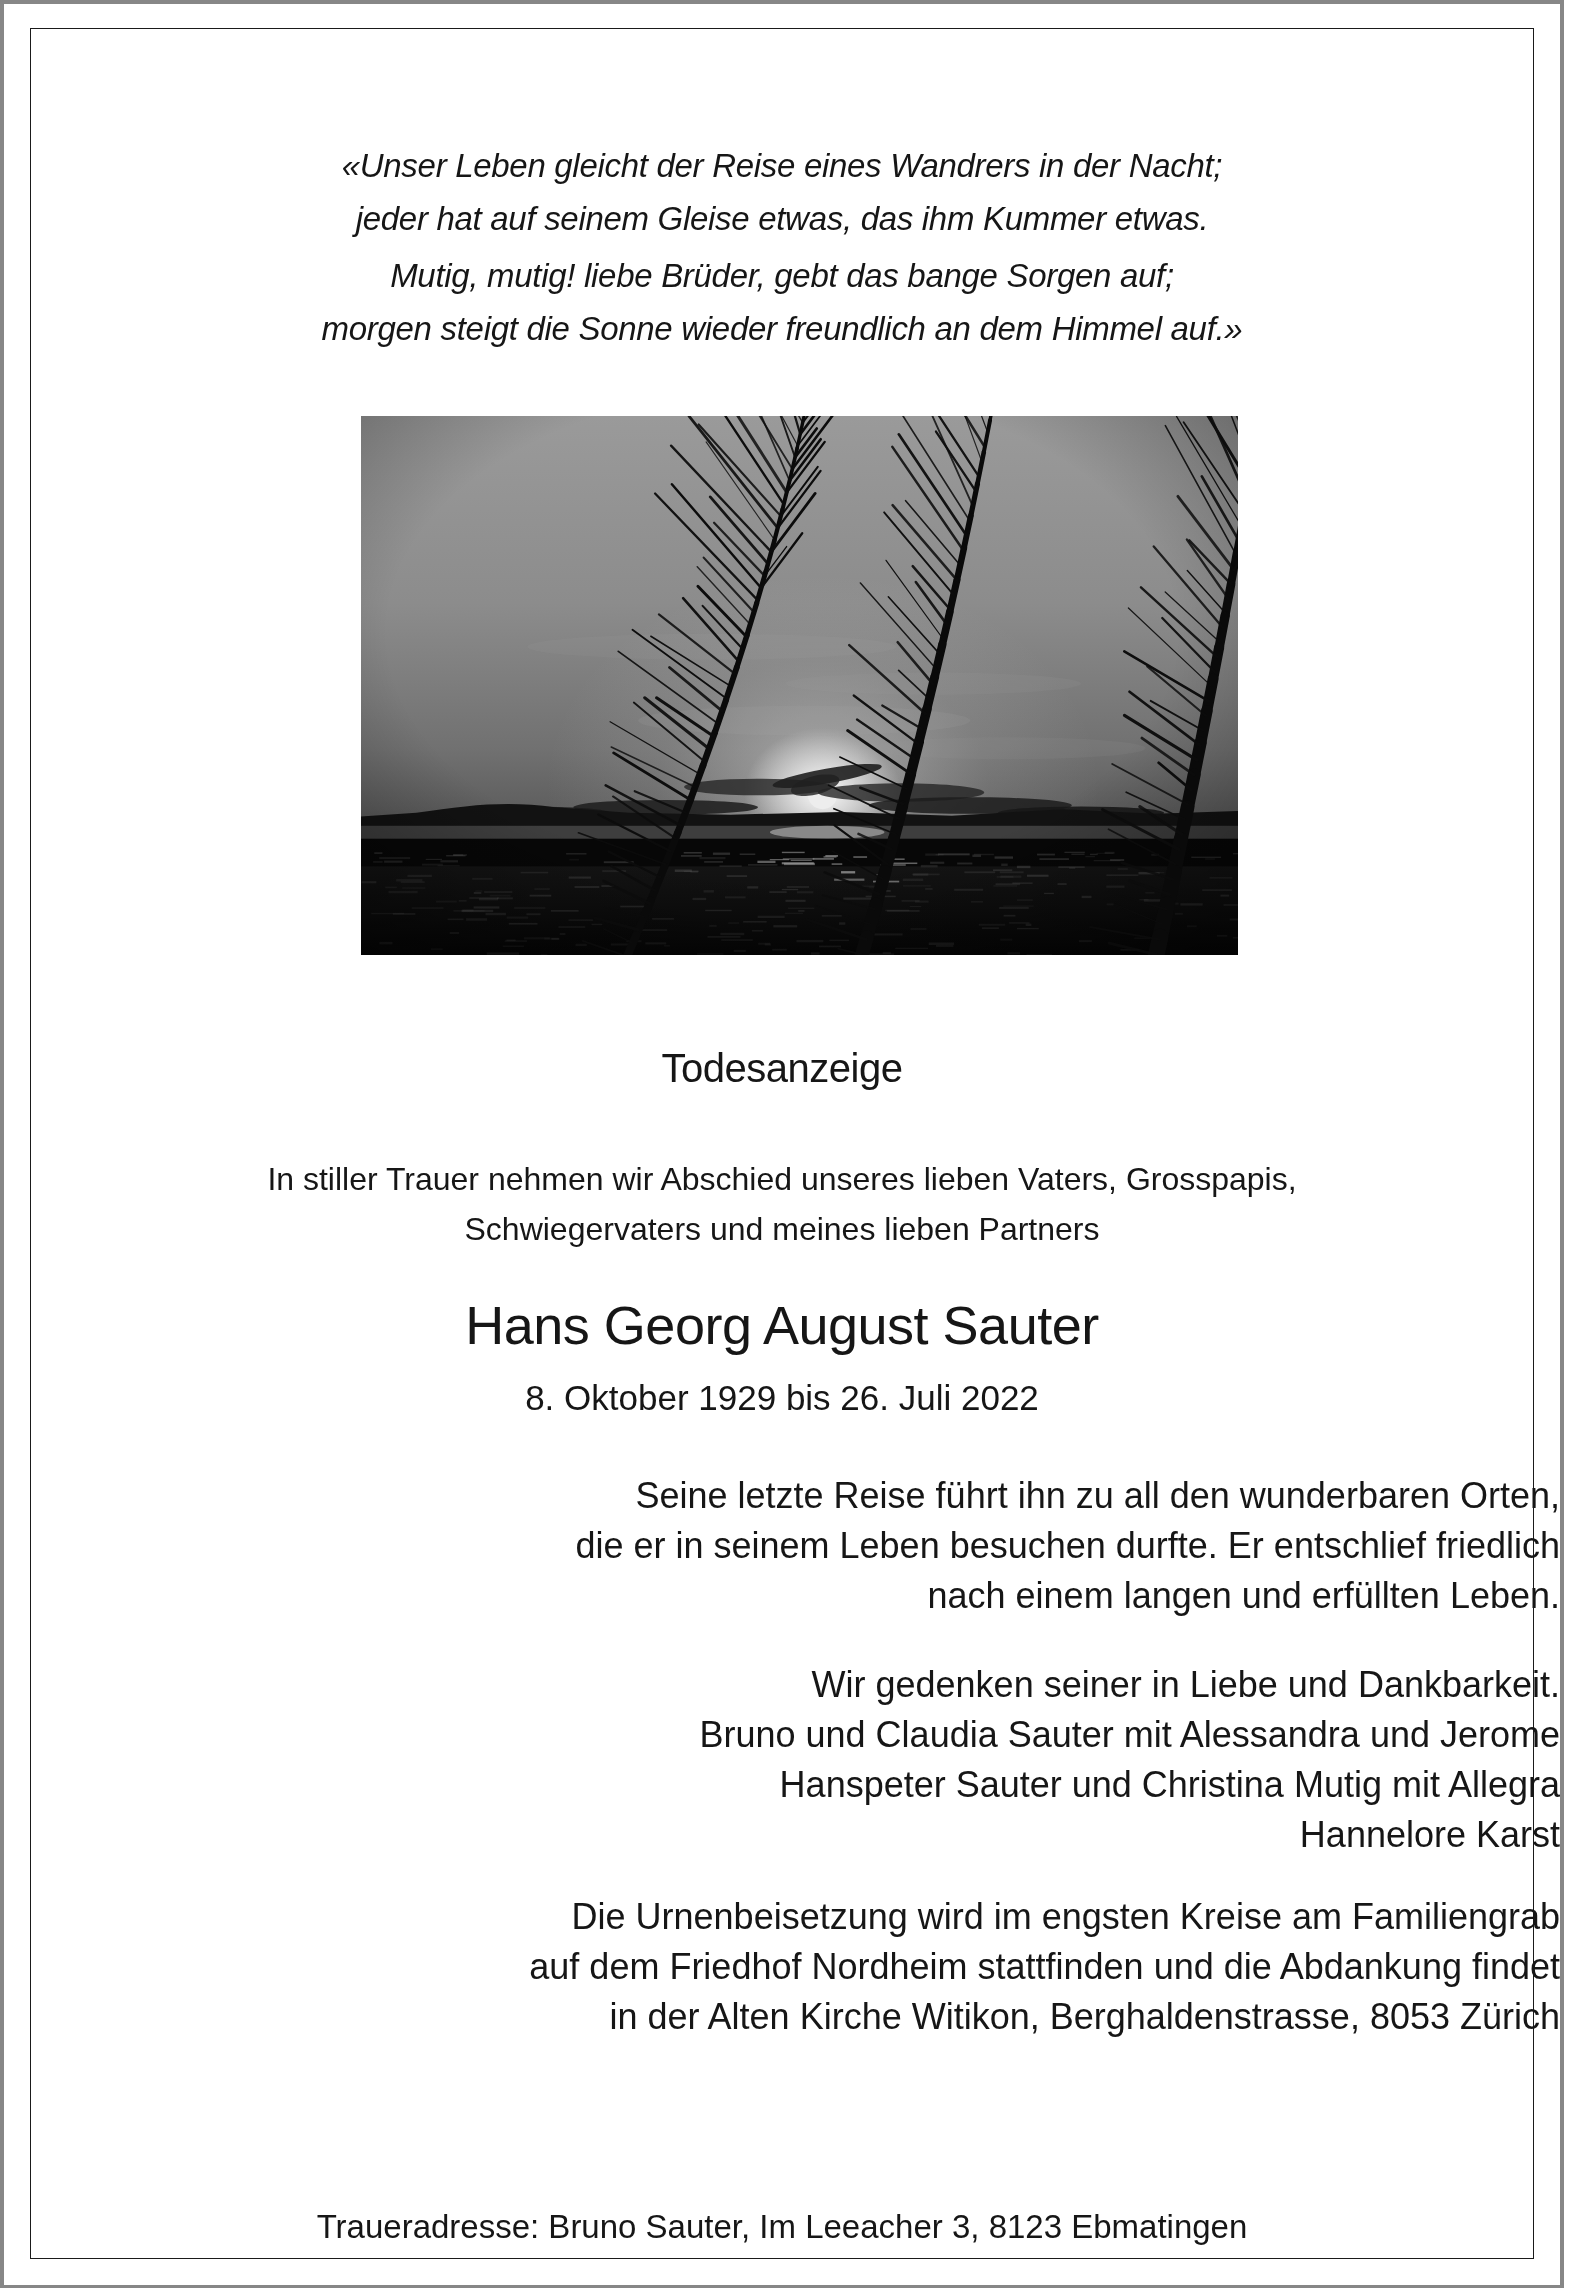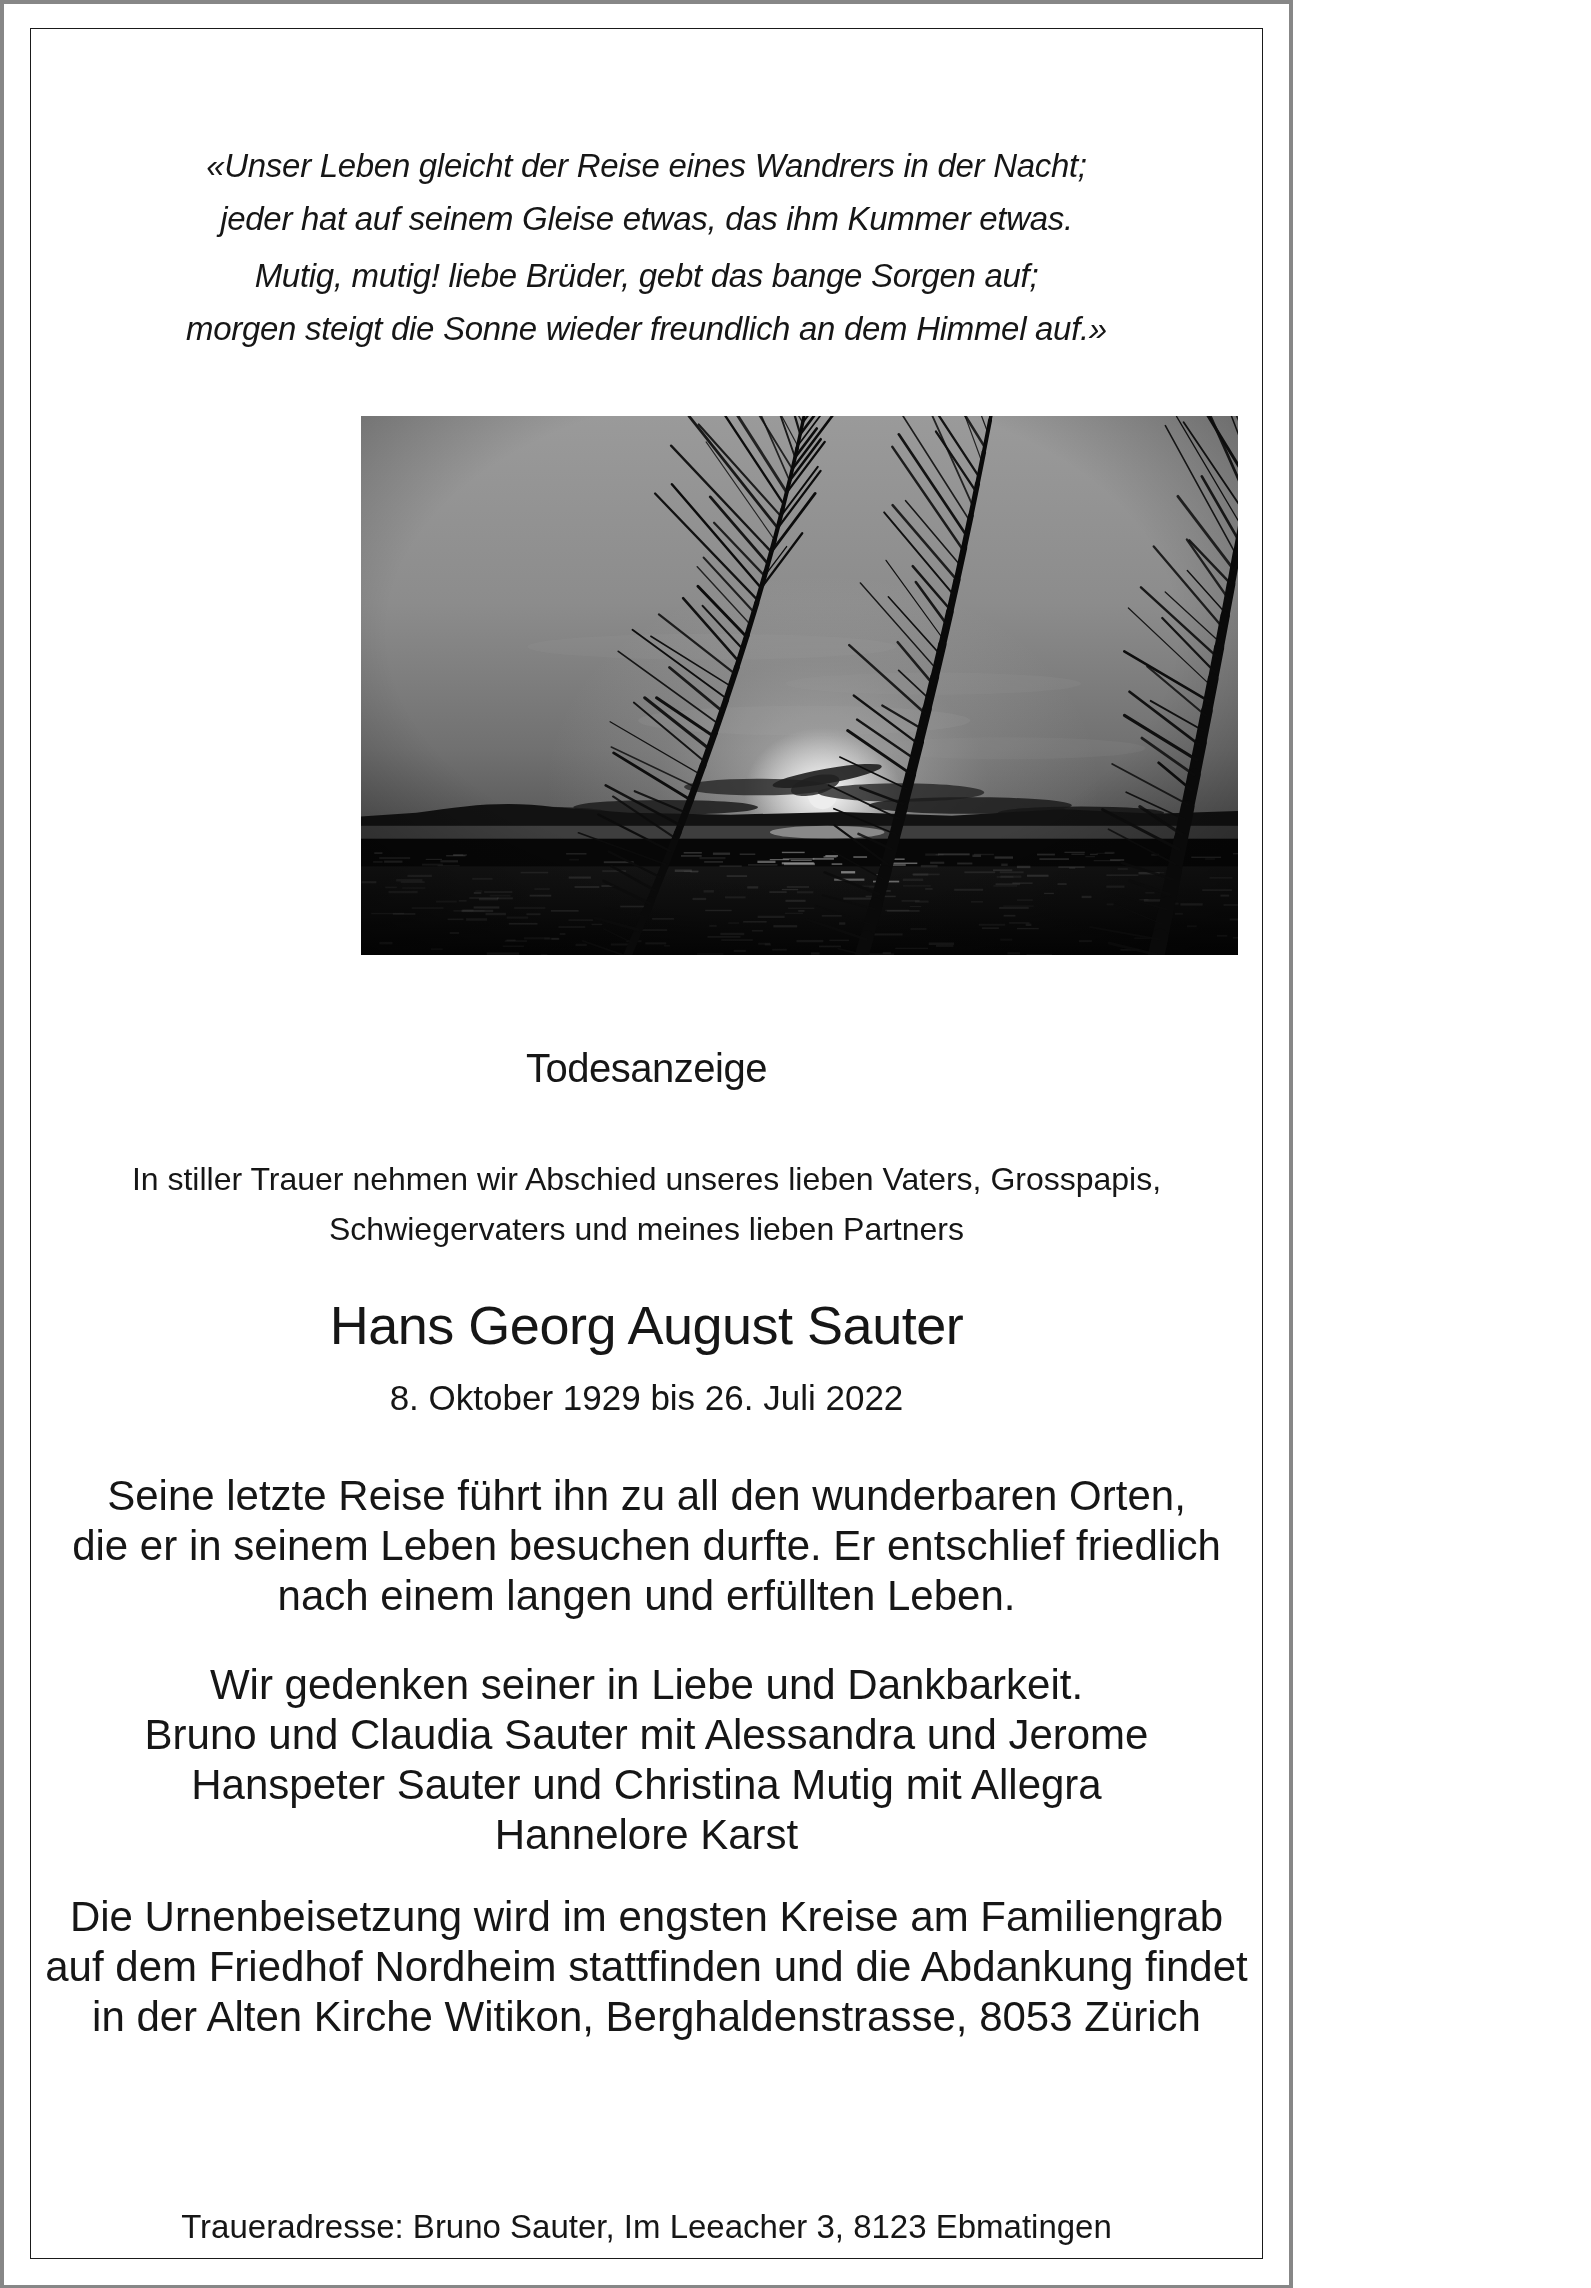--- a/index.html
+++ b/index.html
@@ -4,21 +4,21 @@
 <style>
   :root{
     --c-text:#161616;
     --c-frame-outer:#878787;
     --c-frame-inner:#1a1a1a;
     --c-paper:#ffffff;
   }
   html,body{margin:0;padding:0;background:#fff;}
   .page{
     position:relative;
-    width:1293px;height:2289px;
+    width:1564px;height:2289px;
     background:var(--c-paper);
     box-sizing:border-box;
     border:4.6px solid var(--c-frame-outer);
     font-family:"Liberation Sans","DejaVu Sans",sans-serif;
     color:var(--c-text);
     overflow:hidden;
   }
   .frame{
     position:absolute;left:26px;top:24px;right:26px;bottom:26px;
     border:1.8px solid var(--c-frame-inner);
@@ -33,21 +33,21 @@
     background:#777;
   }
   .photo svg{display:block;width:100%;height:100%;}
   .title{
     top:1021px;font-size:40px;line-height:70px;font-weight:400;
     letter-spacing:-0.5px;margin:8px;
   }
   .intro{top:1150px;font-size:32px;line-height:50px;}
   .name{top:1290px;font-size:54px;line-height:63px;letter-spacing:-0.5px;}
   .dates{top:1371px;font-size:35px;line-height:46px;}
-  .para{font-size:42px;line-height:50px;}
+  .para{font-size:36px;line-height:50px;text-align:right;}
   .p1{top:1467px;}
   .p2{top:1656px;}
   .p3{top:1888px;}
   .address{top:2200px;font-size:33px;line-height:46px;}
 </style>
 </head>
 <body>
 
 <div class="page">
 

